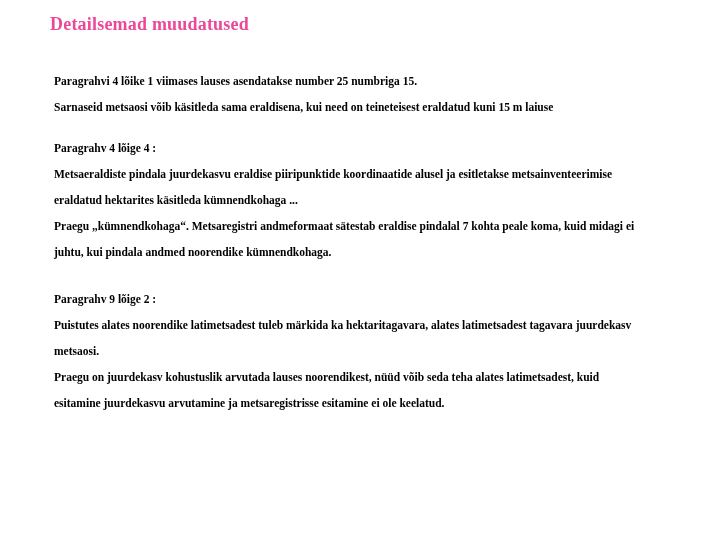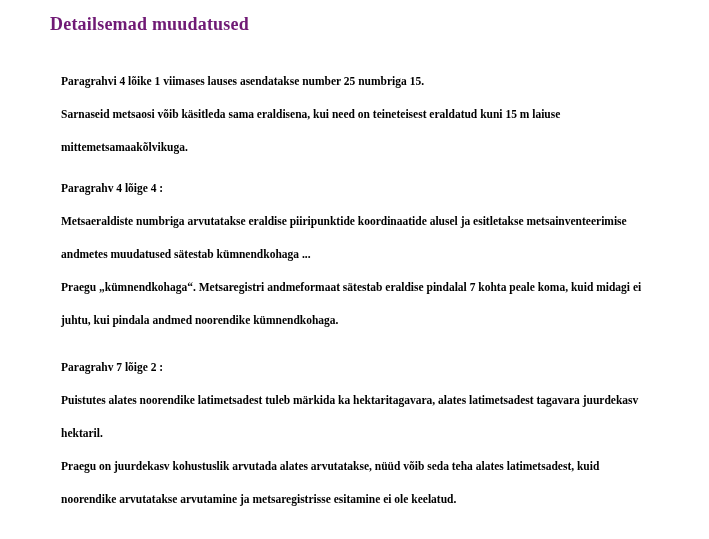--- a/index.html
+++ b/index.html
@@ -15,32 +15,32 @@
     box-sizing: border-box;
     padding: 14px 48px 0 50px;
     font-family: "Liberation Serif", "DejaVu Serif", serif;
     overflow: hidden;
   }
   .title {
     margin: 0;
     font-size: 18px;
     line-height: 20px;
     font-weight: bold;
-    color: #701a75;
+    color: #ec4899;
     letter-spacing: 0.2px;
   }
   .body-text {
     margin-top: 36px;
     color: #000000;
   }
   .section { margin: 0; }
   .section + .section { margin-top: 19px; }
   .section.gap-lg { margin-top: 25px; }
   .line {
-    margin: 11px;
+    margin: 4px;
     font-size: 11.5px;
     line-height: 22px;
     font-weight: bold;
     white-space: nowrap;
     color: #000000;
   }
   .u {
     text-underline-offset: 2px;
   }
 </style>
@@ -48,33 +48,32 @@
 <body>
 
 <div class="slide">
   <h1 class="title">Detailsemad muudatused</h1>
 
   <div class="body-text">
 
     <div class="section">
       <p class="line"><span>Paragrahvi 4 lõike 1 viimases lauses asendatakse number 25 numbriga 15.</span></p>
       <p class="line"><span>Sarnaseid metsaosi võib käsitleda sama eraldisena, kui need on teineteisest eraldatud kuni </span><span class="u">15 m laiuse</span></p>
-      <p class="line"><span class="u">mittemetsamaakõlvikuga.</span></p>
     </div>
 
     <div class="section">
       <p class="line"><span>Paragrahv 4 lõige 4 :</span></p>
-      <p class="line"><span>Metsaeraldiste numbriga arvutatakse eraldise piiripunktide koordinaatide alusel ja esitletakse metsainventeerimise</span></p>
-      <p class="line"><span>andmetes muudatused </span><span class="u">sätestab kümnendkohaga</span><span> ...</span></p>
+      <p class="line"><span>Metsaeraldiste pindala juurdekasvu eraldise piiripunktide koordinaatide alusel ja esitletakse metsainventeerimise</span></p>
+      <p class="line"><span>eraldatud hektarites </span><span class="u">käsitleda kümnendkohaga</span><span> ...</span></p>
       <p class="line"><span>Praegu „kümnendkohaga“. Metsaregistri andmeformaat sätestab eraldise pindalal 7 kohta peale koma, kuid midagi ei</span></p>
       <p class="line"><span>juhtu, kui pindala andmed noorendike kümnendkohaga.</span></p>
     </div>
 
     <div class="section gap-lg">
-      <p class="line"><span>Paragrahv 7 lõige 2 :</span></p>
+      <p class="line"><span>Paragrahv 9 lõige 2 :</span></p>
       <p class="line"><span>Puistutes alates noorendike latimetsadest tuleb märkida ka hektaritagavara, </span><span class="u">alates latimetsadest tagavara juurdekasv</span></p>
-      <p class="line"><span class="u">hektaril.</span></p>
-      <p class="line"><span>Praegu on juurdekasv kohustuslik arvutada alates arvutatakse, nüüd võib seda teha alates latimetsadest, kuid</span></p>
-      <p class="line"><span>noorendike arvutatakse arvutamine ja metsaregistrisse esitamine ei ole keelatud.</span></p>
+      <p class="line"><span class="u">metsaosi.</span></p>
+      <p class="line"><span>Praegu on juurdekasv kohustuslik arvutada lauses noorendikest, nüüd võib seda teha alates latimetsadest, kuid</span></p>
+      <p class="line"><span>esitamine juurdekasvu arvutamine ja metsaregistrisse esitamine ei ole keelatud.</span></p>
     </div>
 
   </div>
 </div>
 
 </body></html>

